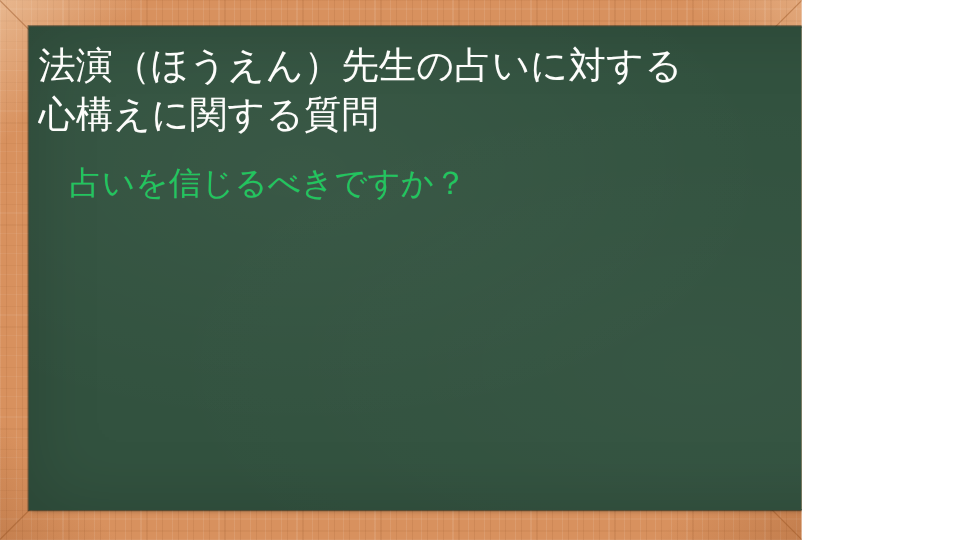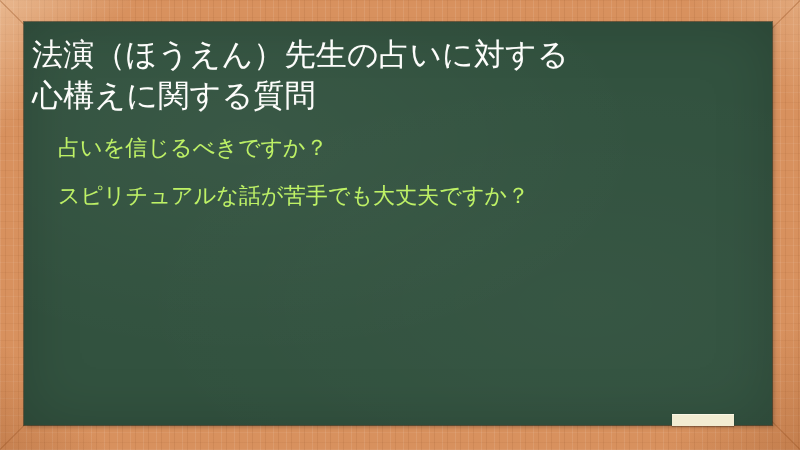--- a/index.html
+++ b/index.html
@@ -10,21 +10,21 @@
     width: 800px;
     height: 450px;
     overflow: hidden;
     background: #ffffff;
     font-family: "Liberation Sans", "DejaVu Sans", sans-serif;
   }
 
   
   .slide {
     position: relative;
-    width: 800px;
+    width: 668px;
     height: 450px;
     background: #d8915e;
     overflow: hidden;
   }
 
   
   .wood-grain {
     position: absolute;
     inset: 0;
     background:
@@ -123,27 +123,26 @@
     white-space: pre-line;
     text-shadow: 0 0 1px rgba(255,255,255,0.18);
   }
 
   .qlist {
     list-style: none;
     margin: 18px 0 0 0;
     padding: 0 0 0 26px;
   }
   .qitem {
-    color: #bef264;
-    font-size: 22px;
+    color: #22c55e;
+    font-size: 27px;
     line-height: 1.45;
     margin: 0 0 16px 0;
     letter-spacing: 0.1px;
     text-shadow: 0 0 1px rgba(255,255,255,0.12);
-    font-family: Liberation Mono, monospace;
   }
   .qitem:last-child {
     margin-bottom: 0;
   }
 
   
   .chalk {
     position: absolute;
     left: 672px;
     top: 414px;
@@ -169,21 +168,20 @@
   <div class="board">
     <div class="board-texture"></div>
 
     <div class="content">
 
       <h1 class="title">法演（ほうえん）先生の占いに対する
 心構えに関する質問</h1>
 
       <ul class="qlist">
         <li class="qitem">占いを信じるべきですか？</li>
-        <li class="qitem">スピリチュアルな話が苦手でも大丈夫ですか？</li>
       </ul>
 
     </div>
   </div>
 
   <div class="chalk"></div>
 
 </div>
 
 </body></html>

